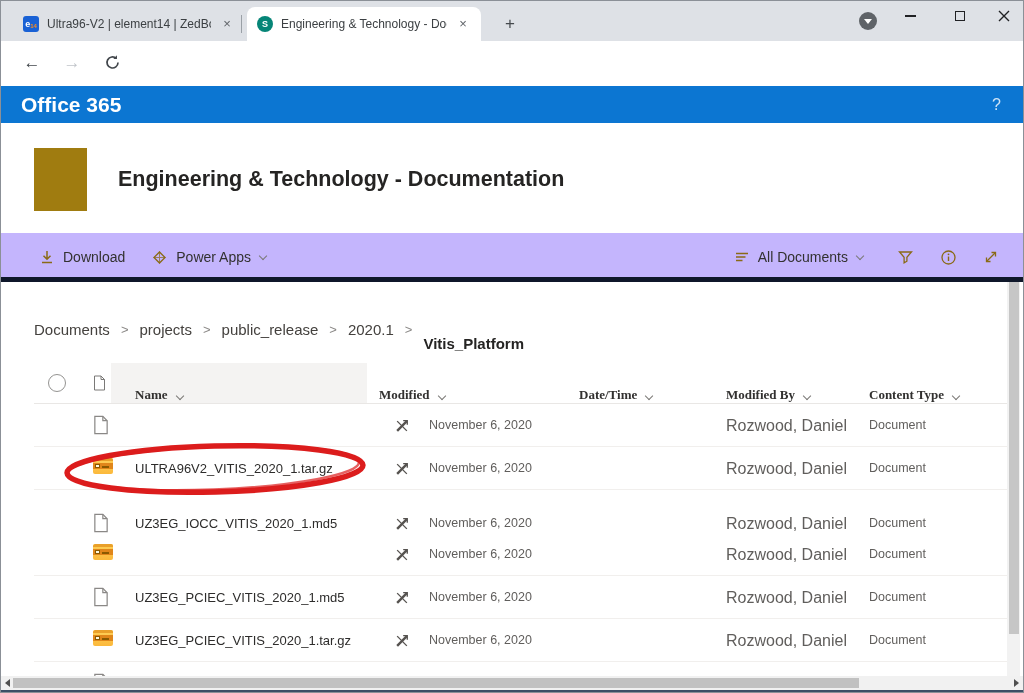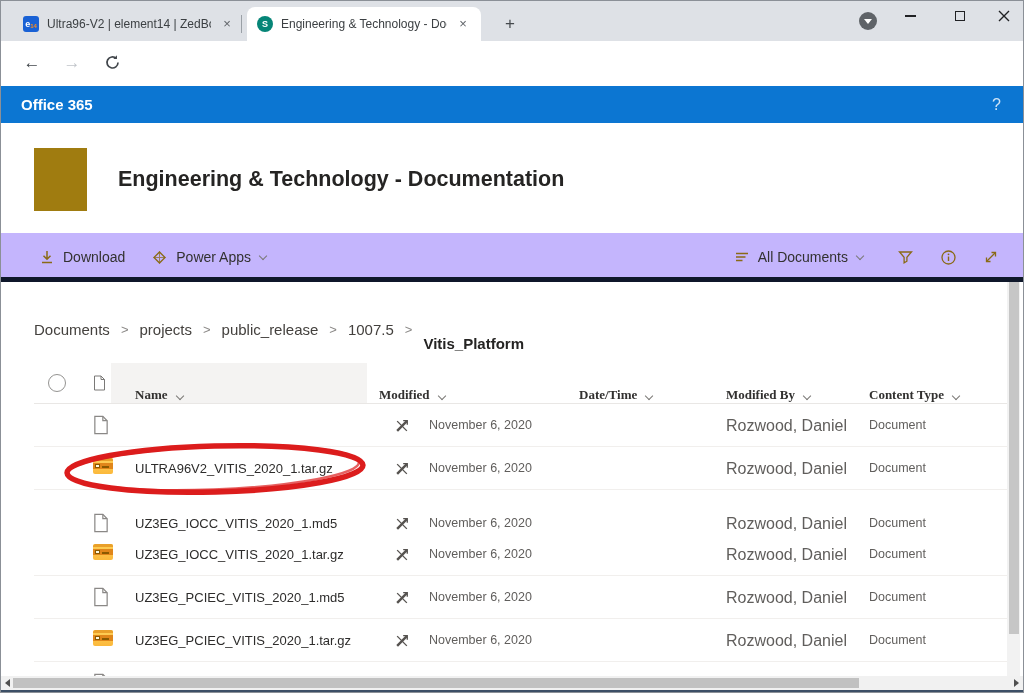--- a/index.html
+++ b/index.html
@@ -43,21 +43,21 @@
   .profile{position:absolute;left:916px;top:47px;height:31px;width:64px;border:1px solid #dadce0;border-radius:16px;display:flex;align-items:center;padding:0 8px 0 3px;}
   .avatar{width:24px;height:24px;border-radius:50%;background:#5f6368;position:relative;overflow:hidden;flex:none;}
   .avatar .head{position:absolute;left:7.5px;top:4px;width:9px;height:9px;border-radius:50%;background:#fff;}
   .avatar .body{position:absolute;left:3.5px;top:15px;width:17px;height:10px;border-radius:50%;background:#fff;}
   .profile-label{font-size:11.5px;color:#202124;margin-left:5px;white-space:nowrap;}
   .menu-dots{position:absolute;left:994px;top:50px;width:24px;height:24px;display:flex;flex-direction:column;align-items:center;justify-content:center;gap:2.5px;}
   .menu-dots i{width:3.5px;height:3.5px;border-radius:50%;background:#5f6368;}
 
   
   .suitebar{position:absolute;left:0;top:85px;width:100%;height:37px;background:#0c76d2;}
-  .suite-brand{position:absolute;left:20px;top:0;height:37px;line-height:37px;color:#fff;font-size:15px;font-weight:bold;}
+  .suite-brand{position:absolute;left:20px;top:0;height:37px;line-height:37px;color:#fff;font-size:21px;font-weight:bold;}
   .suite-help{position:absolute;right:22px;top:0;height:37px;line-height:37px;color:#cfe4f7;font-size:16px;}
 
   
   .siteheader{position:absolute;left:0;top:122px;width:100%;height:110px;background:#fff;}
   .sitelogo{position:absolute;left:33px;top:25px;width:53px;height:63px;background:#a07c10;}
   .sitetitle{position:absolute;left:117px;top:25px;height:63px;display:flex;align-items:center;font-size:21.5px;font-weight:600;color:#252423;}
 
   
   .commandbar{position:absolute;left:0;top:232px;width:100%;height:49px;background:#c4b5fd;border-bottom:5px solid #0f172a;}
   .cmd-left{position:absolute;left:38px;top:0;height:48px;display:flex;align-items:center;}
@@ -247,21 +247,21 @@
 
   <div class="content">
 
     <div class="breadcrumb">
       <span class="crumb">Documents</span>
       <span class="crumb-sep">&gt;</span>
       <span class="crumb">projects</span>
       <span class="crumb-sep">&gt;</span>
       <span class="crumb">public_release</span>
       <span class="crumb-sep">&gt;</span>
-      <span class="crumb">1007.5</span>
+      <span class="crumb">2020.1</span>
       <span class="crumb-sep">&gt;</span>
       <span class="crumb crumb-last">Vitis_Platform</span>
     </div>
 
     <div class="thead">
       <div class="namecell-bg"></div>
       <div class="selall"></div>
       <svg class="th-docicon" width="13" height="16" viewBox="0 0 13 16">
         <path d="M1.5 1h6.5l3.5 3.5V15h-10z" fill="#fff" stroke="#7a7977" stroke-width="1"></path>
         <path d="M8 1v3.5h3.5" fill="none" stroke="#7a7977" stroke-width="1"></path>
@@ -322,21 +322,20 @@
       <span class="c-type">Document</span>
     </div>
 
     <div class="row" style="top:251px">
       <div class="c-icon zipicon">
           <span class="tab"></span>
           <span class="band"></span>
           <span class="box"></span>
           <span class="dash"></span>
         </div>
-      <span class="c-name">UZ3EG_IOCC_VITIS_2020_1.tar.gz</span>
       <svg class="c-share" width="14" height="14" viewBox="0 0 13 13">
           <path d="M2 11L11 2" stroke="#55524f" stroke-width="2.2"></path>
           <path d="M2 2l9 9" stroke="#55524f" stroke-width="1.2"></path>
           <path d="M7.6 1.6h3.8v3.8" fill="none" stroke="#55524f" stroke-width="1.2"></path>
         </svg>
       <span class="c-date">November 6, 2020</span>
       <span class="c-by">Rozwood, Daniel</span>
       <span class="c-type">Document</span>
     </div>
 

